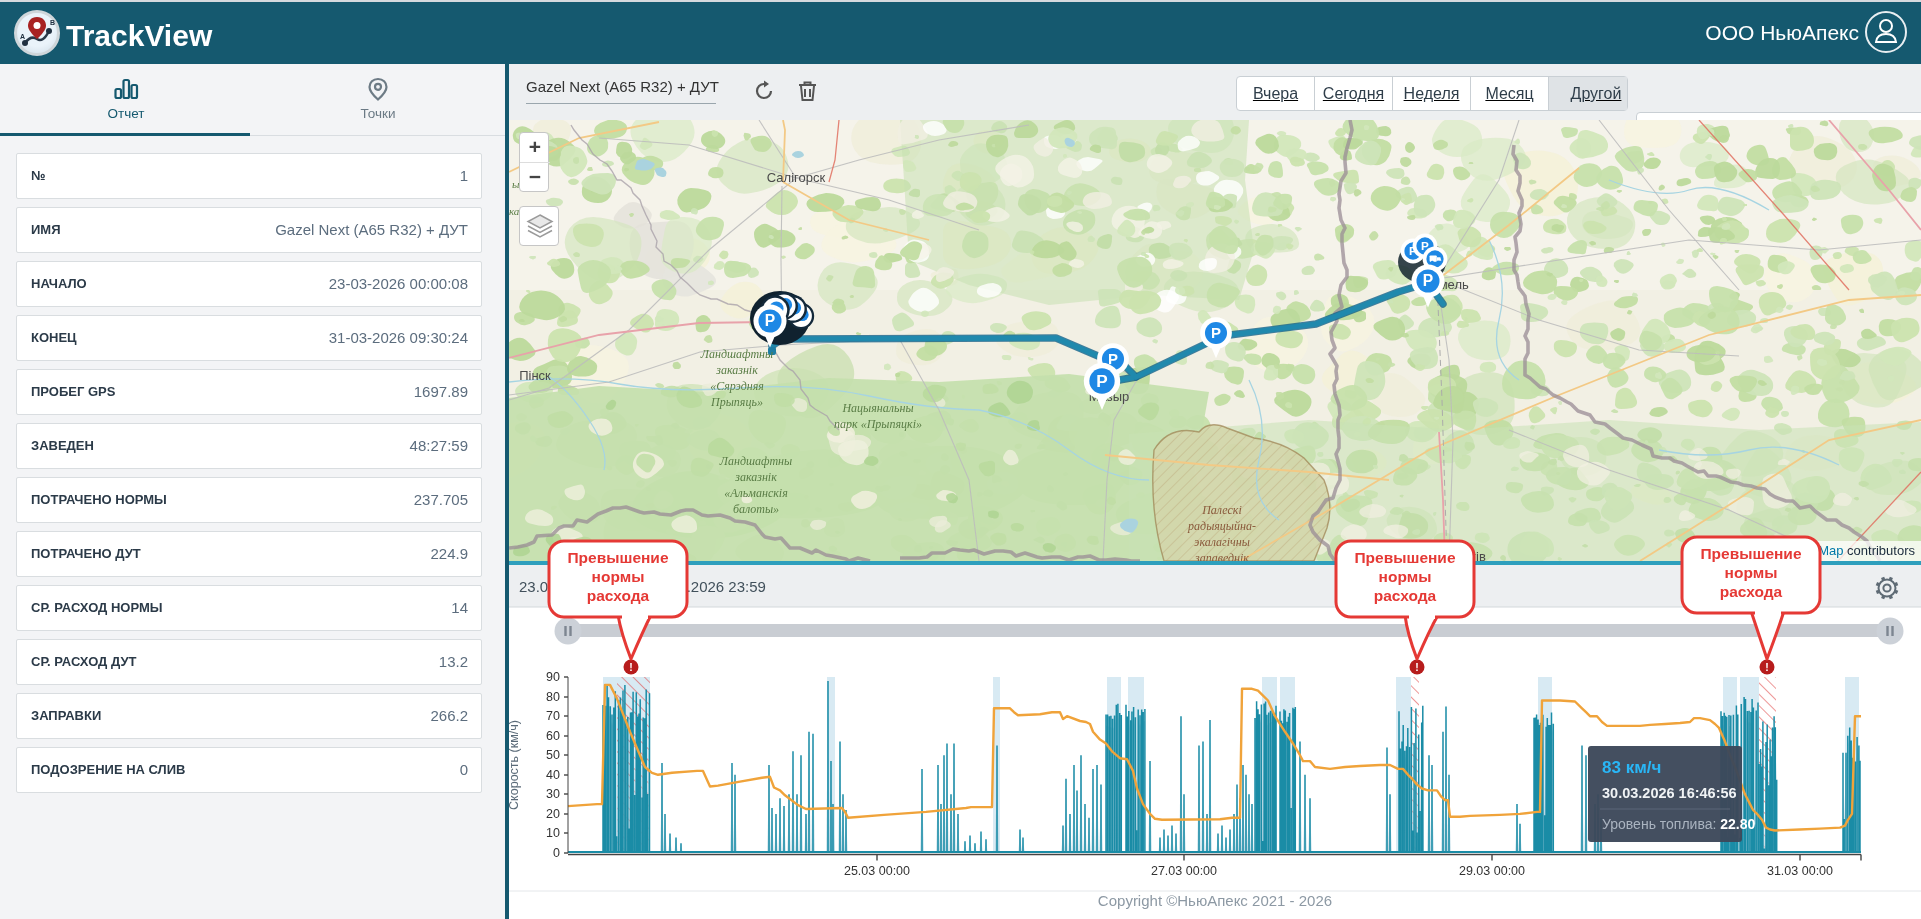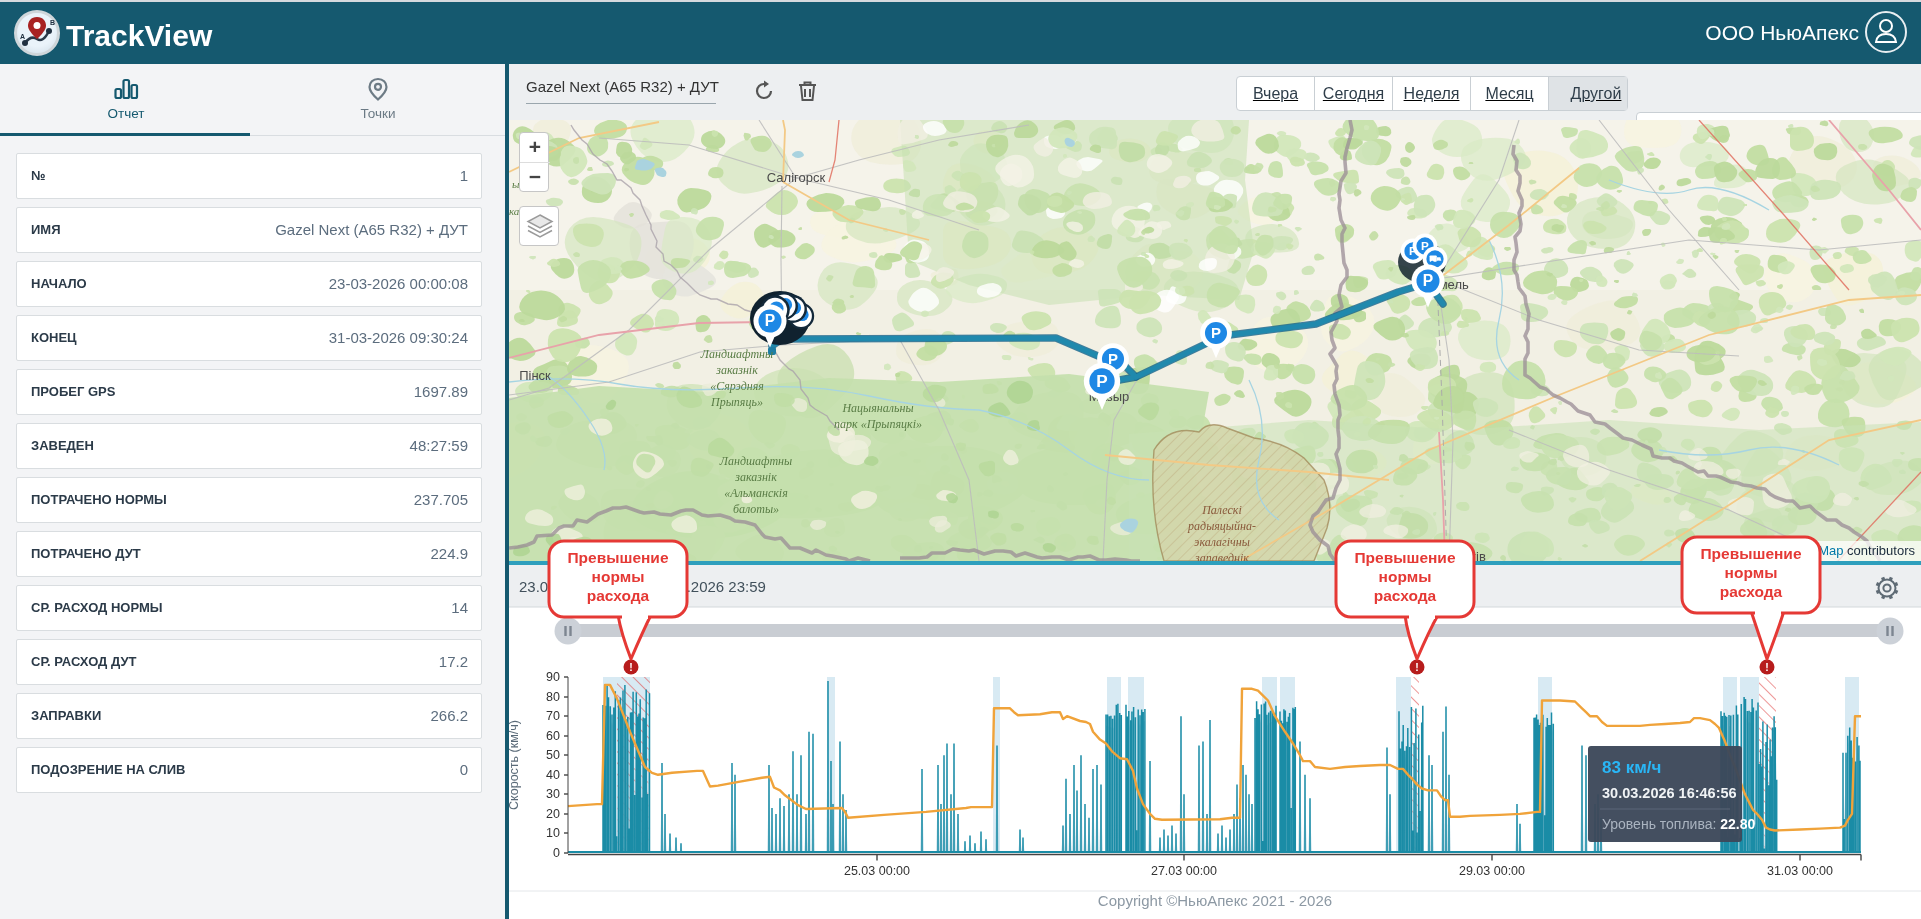--- a/index.html
+++ b/index.html
@@ -125,21 +125,21 @@
     <div class="row" style="top:467px">
       <span class="rl">ПОТРАЧЕНО ДУТ</span>
       <span class="rv">224.9</span>
     </div>
     <div class="row" style="top:521px">
       <span class="rl">СР. РАСХОД НОРМЫ</span>
       <span class="rv">14</span>
     </div>
     <div class="row" style="top:575px">
       <span class="rl">СР. РАСХОД ДУТ</span>
-      <span class="rv">17.2</span>
+      <span class="rv">13.2</span>
     </div>
     <div class="row" style="top:629px">
       <span class="rl">ЗАПРАВКИ</span>
       <span class="rv">266.2</span>
     </div>
     <div class="row" style="top:683px">
       <span class="rl">ПОДОЗРЕНИЕ НА СЛИВ</span>
       <span class="rv">0</span>
     </div>
 </div>

